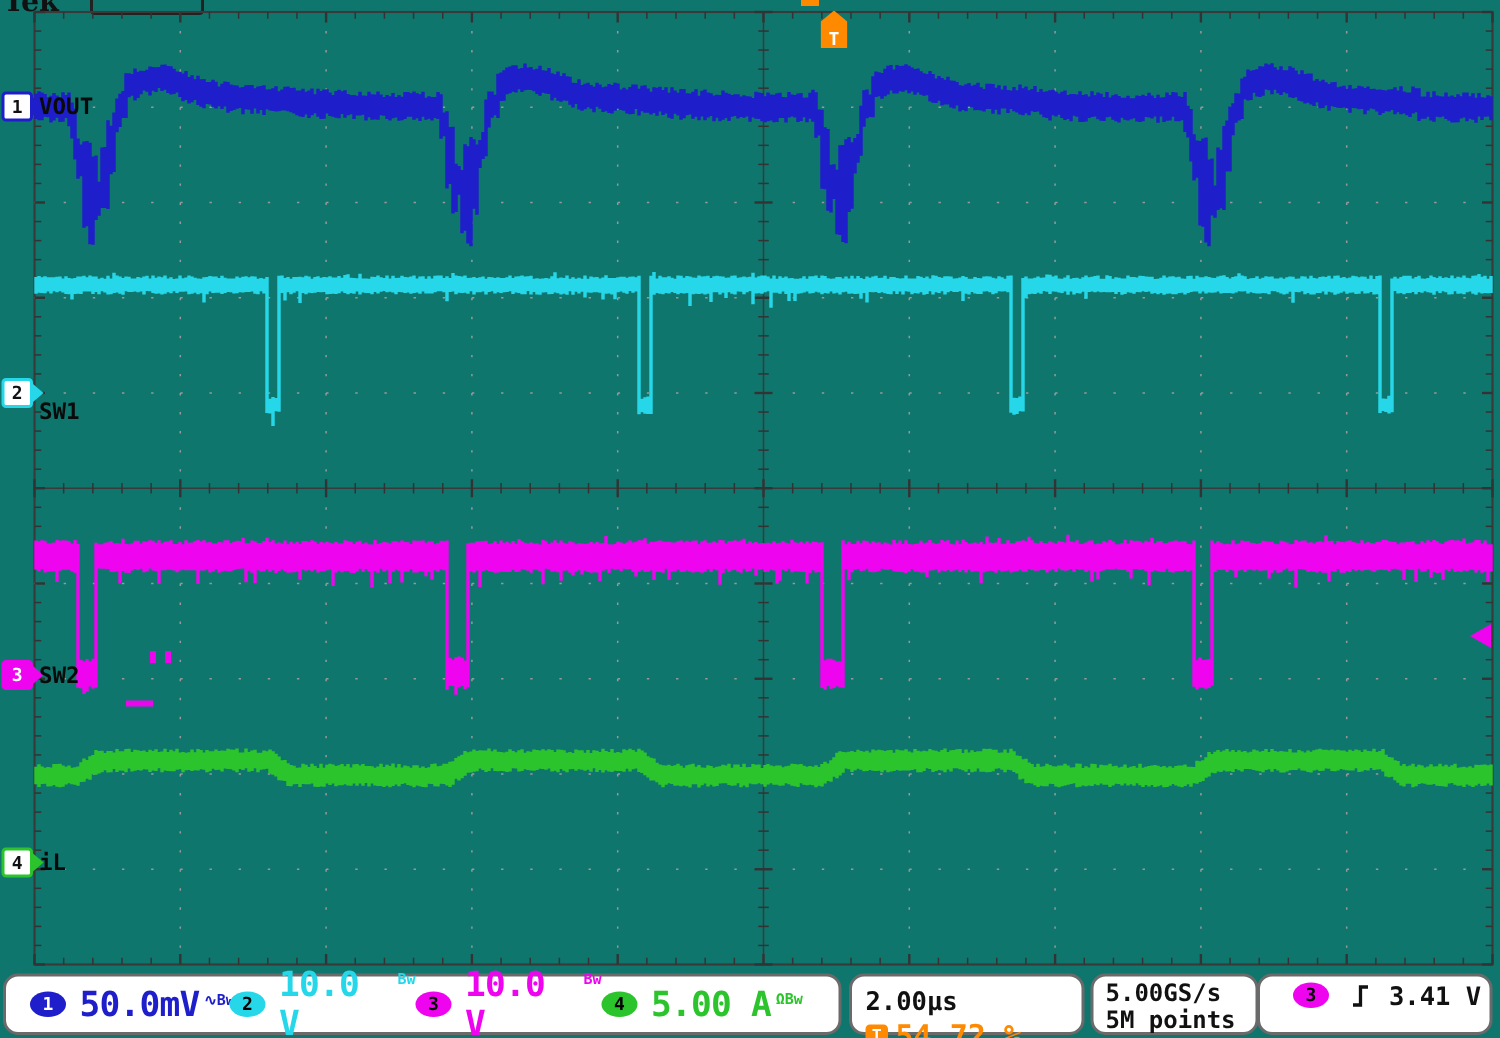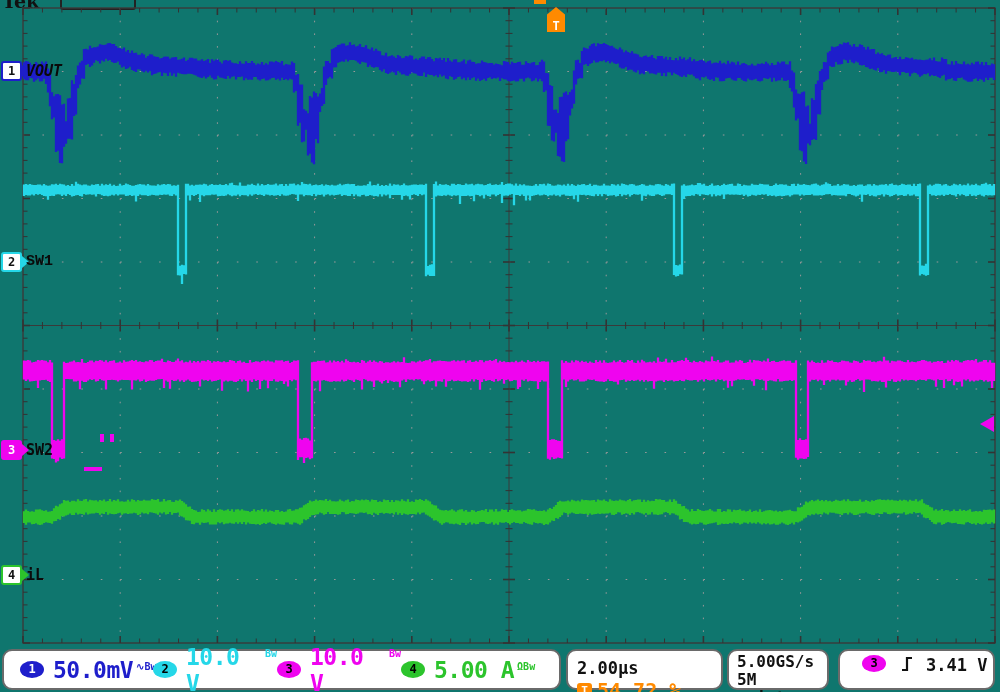--- a/index.html
+++ b/index.html
@@ -31,21 +31,21 @@
   .badge{display:inline-block;min-width:24px;height:17px;border-radius:50%;text-align:center;
          font-size:12px;font-weight:bold;line-height:17px;}
   .rval{font-size:23px;margin-left:9px;letter-spacing:-0.5px;}
   .rsuf{font-size:10px;margin-left:3px;align-self:flex-start;margin-top:4px;}
   #tbox{left:566px;width:157px;padding:8px 0 0 9px;}
   .tline1{font-size:17px;color:#111;line-height:18px;}
   .tline2{display:flex;align-items:center;margin-top:1px;}
   .tbadge{display:inline-block;width:15px;height:15px;border-radius:3px;background:#ff8a00;color:#fff;
           font-size:11px;line-height:15px;text-align:center;margin-right:5px;}
   .duty{font-size:20px;color:#ff8a00;}
-  #ratebox{left:727px;width:102px;padding:2px 12px 0 8px;color:#111;}
+  #ratebox{left:727px;width:112px;padding:2px 12px 0 8px;color:#111;}
   .rline{font-size:16px;line-height:18px;}
   #trigbox{left:838px;width:157px;display:flex;align-items:flex-start;padding:4px 0 0 22px;}
   .slopeicon{margin:0 12px 0 14px;}
   .tlevel{font-size:17px;color:#111;}
 </style>
 </head>
 <body>
 
 <div id="screen">
 
@@ -426,23 +426,23 @@
 
   <div class="box" id="trigbox">
     <span class="badge" id="trigbadge" style="background: rgb(239, 4, 239); color: rgb(0, 0, 0);">3</span>
     <svg class="slopeicon" width="14" height="18">
       <path d="M2 15 H7 V3 H12" stroke="#111" stroke-width="2.2" fill="none"></path>
     </svg>
     <span class="tlevel">3.41 V</span>
   </div>
 
 <div class="chtag" style="top: 61px; border-color: rgb(30, 30, 203);">1<span class="chtag-arrow" style="border-left-color: rgb(30, 30, 203);"></span></div>
-    <div class="chlabel" style="top: 62px; font-style: italic;">VOUT</div>
+    <div class="chlabel" style="top: 62px;">VOUT</div>
     <div class="chtag" style="top: 252px; border-color: rgb(37, 215, 232);">2<span class="chtag-arrow" style="border-left-color: rgb(37, 215, 232);"></span></div>
-    <div class="chlabel" style="top: 253px; font-family: Liberation Mono, monospace;">SW1</div>
+    <div class="chlabel" style="top: 265px;">SW1</div>
     <div class="chtag" style="top: 440px; border-color: rgb(239, 4, 239); background: rgb(239, 4, 239); color: rgb(255, 255, 255);">3<span class="chtag-arrow" style="border-left-color: rgb(239, 4, 239);"></span></div>
     <div class="chlabel" style="top: 441px;">SW2</div>
     <div class="chtag" style="top: 565px; border-color: rgb(44, 196, 44);">4<span class="chtag-arrow" style="border-left-color: rgb(44, 196, 44);"></span></div>
     <div class="chlabel" style="top: 566px; text-align: center;">iL</div>
     <div class="sw2mark" style="left: 100px; top: 434px; width: 4px; height: 8px;"></div>
     <div class="sw2mark" style="left: 110px; top: 434px; width: 4px; height: 8px;"></div>
     <div class="sw2mark" style="left: 84px; top: 467px; width: 18px; height: 4px;"></div>
   </div>
 
 </body></html>

